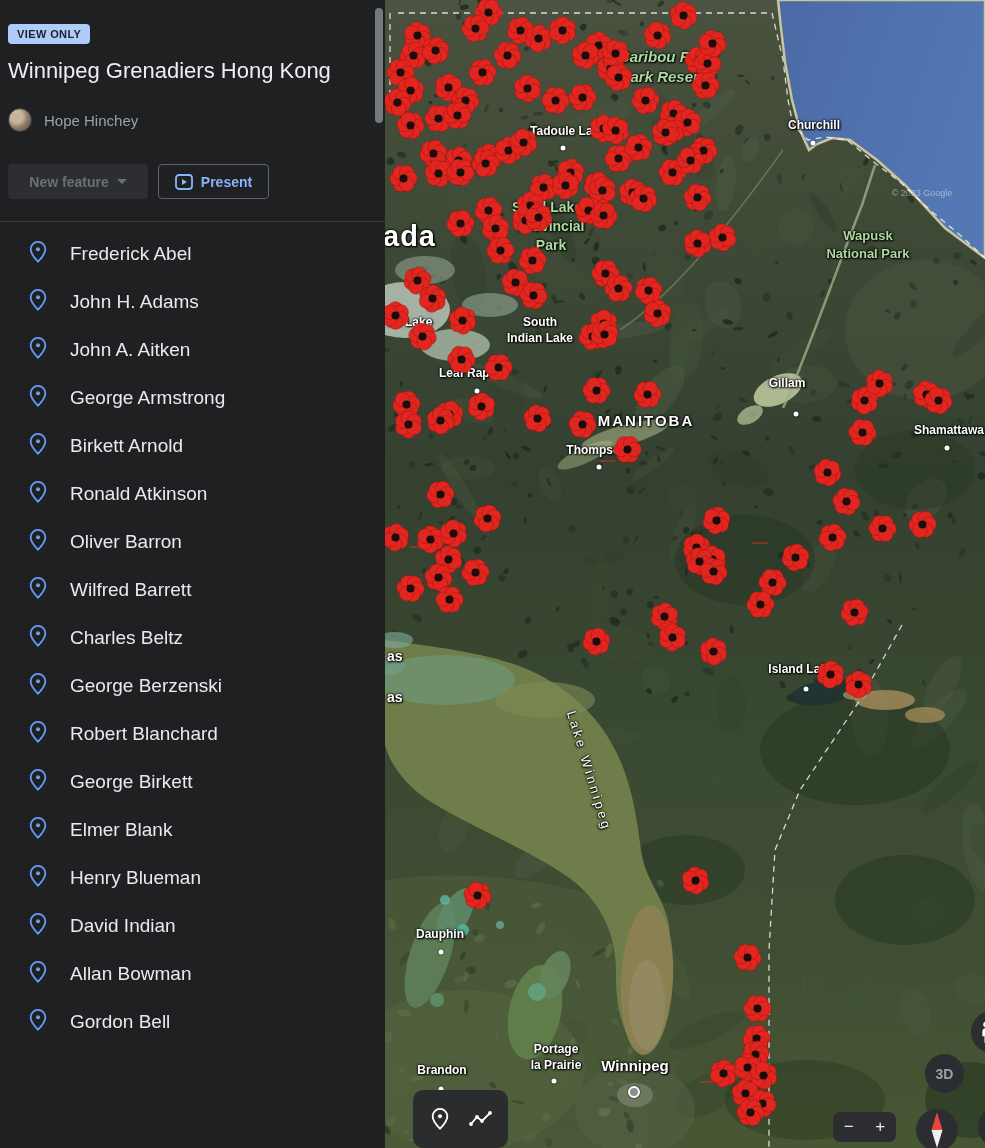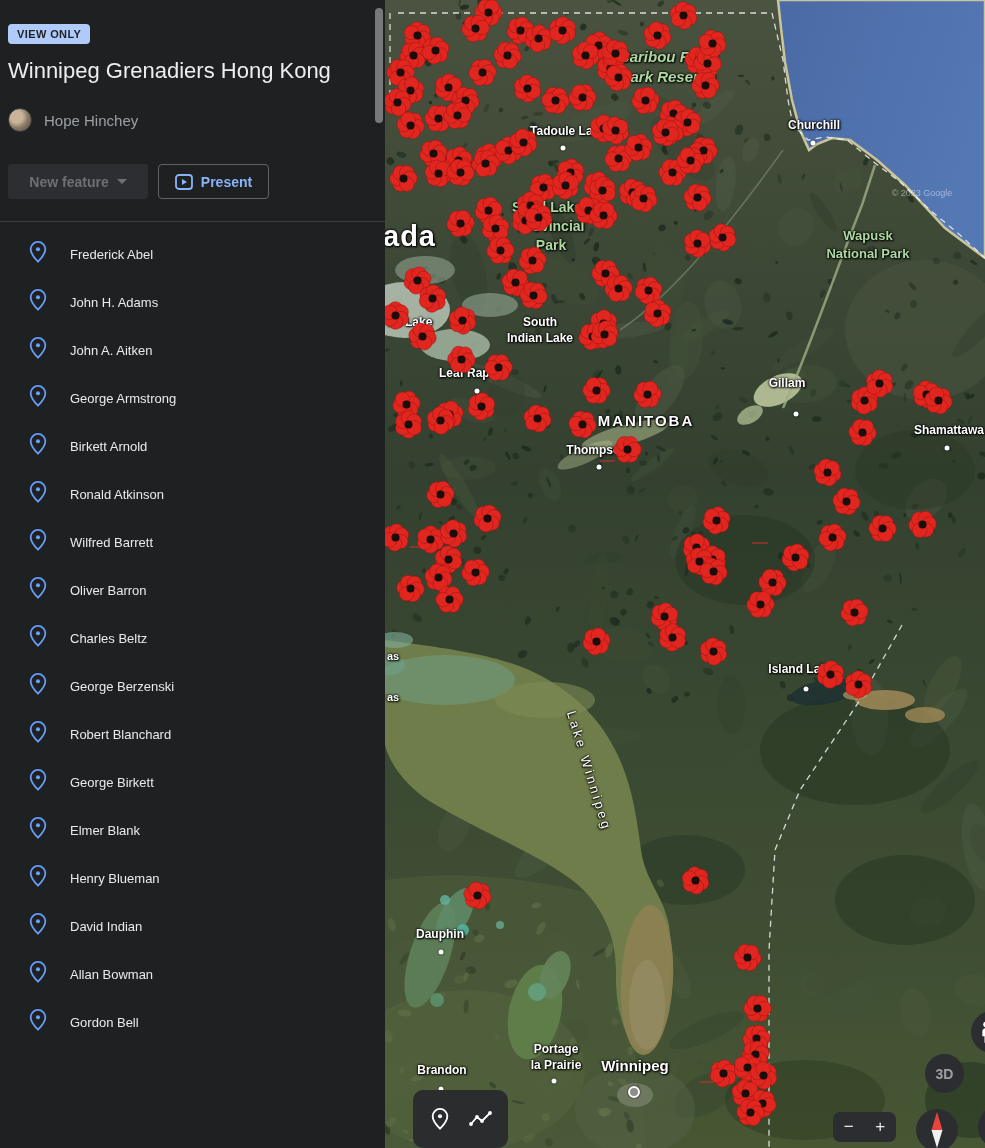--- a/index.html
+++ b/index.html
@@ -20,41 +20,41 @@
   .btn{height:35px;border-radius:4px;font-size:14px;font-weight:bold;display:flex;
     align-items:center;justify-content:center;gap:8px;cursor:pointer;box-sizing:border-box;}
   .btn-newfeature{width:140px;background:#2c2e31;border:none;color:#6c7074;}
   .caret{width:0;height:0;border-left:5px solid transparent;border-right:5px solid transparent;
     border-top:5px solid #6c7074;display:inline-block;}
   .btn-present{width:111px;background:transparent;border:1px solid #5f6368;color:#8ab4f8;}
   .divider{height:1px;background:#3a3d40;margin-top:22px;}
   .feature-list{margin-top:8px;}
   .feature-item{display:flex;align-items:center;height:48px;cursor:pointer;}
   .feature-item .pin{margin-left:27px;flex:0 0 22px;}
-  .feature-item .fname{margin-left:21px;color:#e8eaed;font-size:13px;}
+  .feature-item .fname{margin-left:21px;color:#e8eaed;font-size:19px;}
   .scroll-thumb{position:absolute;right:2px;top:8px;width:8px;height:115px;border-radius:4px;
     background:#75797c;z-index:11;}
 
   
   .map{position:absolute;left:385px;top:0;width:600px;height:1148px;overflow:hidden;
     background:#3a4836;}
   .terrain{position:absolute;left:0;top:0;z-index:1;}
   .layer{position:absolute;left:0;top:0;width:100%;height:100%;}
   #labels{z-index:2;} #markers{z-index:3;} 
   .ml{position:absolute;white-space:pre-line;text-align:center;transform:translate(-50%,-50%);
     color:#fff;font-weight:bold;font-size:12px;line-height:1.35;
     text-shadow:0 0 2px #000,0 0 3px #000,1px 1px 2px rgba(0,0,0,.9);}
   .ml.left{transform:translate(0,-50%);text-align:left;}
   .ml.region{font-size:15px;letter-spacing:2px;}
   .ml.big{font-size:15px;}
   .ml.country{font-size:29px;letter-spacing:1px;}
   .ml.park{color:#aed9a0;}
   .ml.park.it{font-style:italic;}
   .ml.lake{font-weight:normal;font-size:13px;letter-spacing:3px;white-space:nowrap;}
-  .ml.frag{font-size:11px;}
+  .ml.frag{font-size:14px;}
   .ml.attr{font-weight:normal;font-size:9px;color:rgba(255,255,255,.45);text-shadow:none;white-space:nowrap;}
   .map-dot{position:absolute;width:5px;height:5px;border-radius:50%;background:#fff;
     transform:translate(-50%,-50%);box-shadow:0 0 2px rgba(0,0,0,.9);z-index:2;}
   .map-dot.ring{width:8px;height:8px;background:#8d8d8d;border:2px solid #fff;}
   .marker{position:absolute;z-index:3;cursor:pointer;}
 
   
   .ctrl{position:absolute;z-index:6;}
   .ctrl-circle{border-radius:50%;background:#2c2d30;display:flex;align-items:center;
     justify-content:center;cursor:pointer;}
@@ -136,28 +136,28 @@
               <path d="M12,2 C7.6,2 4,5.6 4,10 c0,5.6 8,13.5 8,13.5 s8,-7.9 8,-13.5 C20,5.6 16.4,2 12,2 Z" fill="none" stroke="#669df6" stroke-width="2"></path>
               <circle cx="12" cy="10" r="2.3" fill="#669df6"></circle>
             </svg></span>
           <span class="fname">Ronald Atkinson</span>
         </div>
         <div class="feature-item">
           <span class="pin"><svg width="22" height="24" viewBox="0 0 24 26">
               <path d="M12,2 C7.6,2 4,5.6 4,10 c0,5.6 8,13.5 8,13.5 s8,-7.9 8,-13.5 C20,5.6 16.4,2 12,2 Z" fill="none" stroke="#669df6" stroke-width="2"></path>
               <circle cx="12" cy="10" r="2.3" fill="#669df6"></circle>
             </svg></span>
-          <span class="fname">Wilfred Barrett</span>
+          <span class="fname">Oliver Barron</span>
         </div>
         <div class="feature-item">
           <span class="pin"><svg width="22" height="24" viewBox="0 0 24 26">
               <path d="M12,2 C7.6,2 4,5.6 4,10 c0,5.6 8,13.5 8,13.5 s8,-7.9 8,-13.5 C20,5.6 16.4,2 12,2 Z" fill="none" stroke="#669df6" stroke-width="2"></path>
               <circle cx="12" cy="10" r="2.3" fill="#669df6"></circle>
             </svg></span>
-          <span class="fname">Oliver Barron</span>
+          <span class="fname">Wilfred Barrett</span>
         </div>
         <div class="feature-item">
           <span class="pin"><svg width="22" height="24" viewBox="0 0 24 26">
               <path d="M12,2 C7.6,2 4,5.6 4,10 c0,5.6 8,13.5 8,13.5 s8,-7.9 8,-13.5 C20,5.6 16.4,2 12,2 Z" fill="none" stroke="#669df6" stroke-width="2"></path>
               <circle cx="12" cy="10" r="2.3" fill="#669df6"></circle>
             </svg></span>
           <span class="fname">Charles Beltz</span>
         </div>
         <div class="feature-item">
           <span class="pin"><svg width="22" height="24" viewBox="0 0 24 26">

